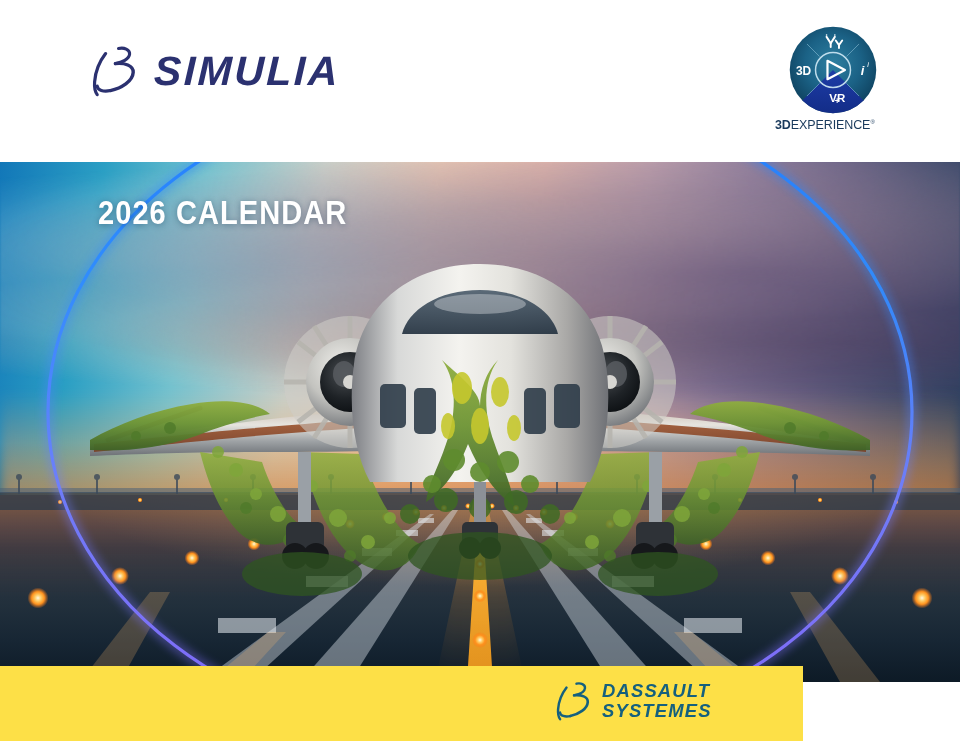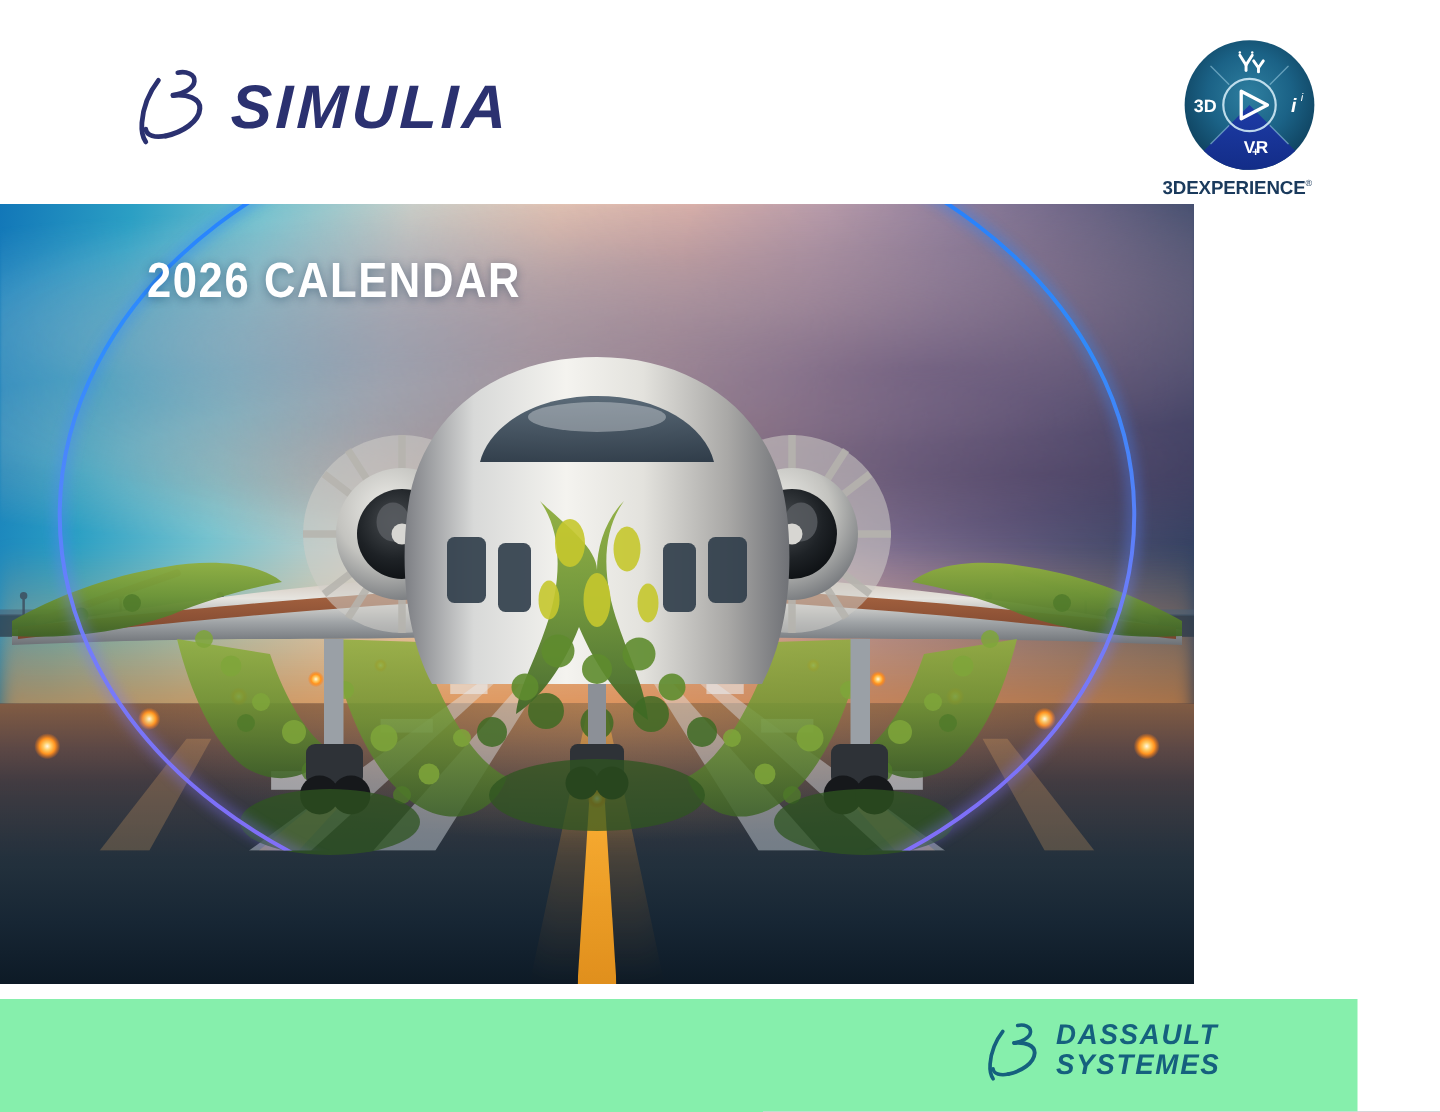--- a/index.html
+++ b/index.html
@@ -61,32 +61,32 @@
   .compass-svg { width: 92px; height: 92px; display: block; margin: 0 auto; }
   .compass-caption {
     margin-top: 3px;
     font-size: 12.5px;
     letter-spacing: -0.1px;
     color: #1a3a5c;
     white-space: nowrap;
     line-height: 1;
   }
   .compass-caption .c-3d { font-weight: bold; }
-  .compass-caption .c-exp { font-weight: bold; margin-top: 15px; }
+  .compass-caption .c-exp { font-weight: normal; margin-top: 15px; }
   .compass-caption .c-reg {
     font-size: 6px;
     vertical-align: super;
   }
 
   
   .hero {
     position: absolute;
     left: 0;
-    top: 136px;
-    width: 796px;
+    top: 162px;
+    width: 960px;
     height: 520px;
     overflow: hidden;
     background: #1b2a3c;
   }
 
   
   .sky {
     position: absolute; inset: 0;
     background:
       linear-gradient(180deg,
@@ -185,23 +185,23 @@
     transform: scaleX(0.88);
     transform-origin: left center;
     text-shadow: 0 1px 7px rgba(0,40,70,0.38);
     white-space: nowrap;
   }
 
   
   .footer {
     position: absolute;
     left: 0; top: 666px;
-    width: 905px;
+    width: 803px;
     height: 75px;
-    background: #86efac;
+    background: #fde047;
   }
   .ds-corp {
     position: absolute;
     right: 88px;
     top: 14px;
     display: flex;
     align-items: center;
     gap: 9px;
   }
   .ds-corp-mark { width: 40px; height: 42px; display: block; }

